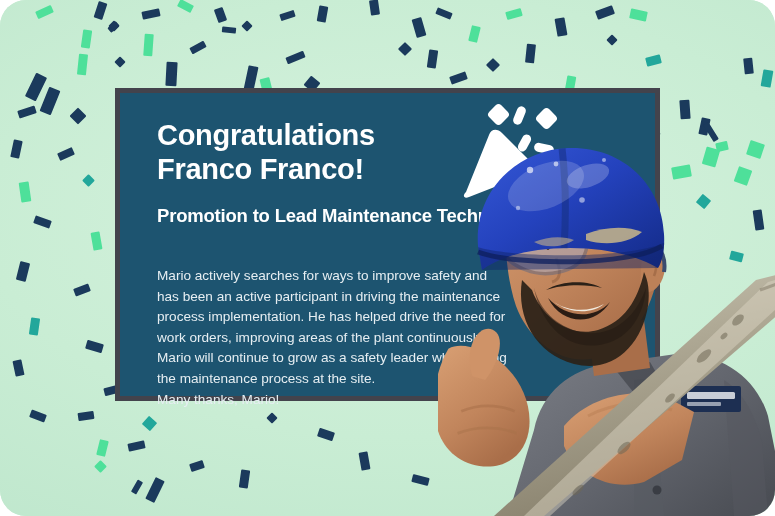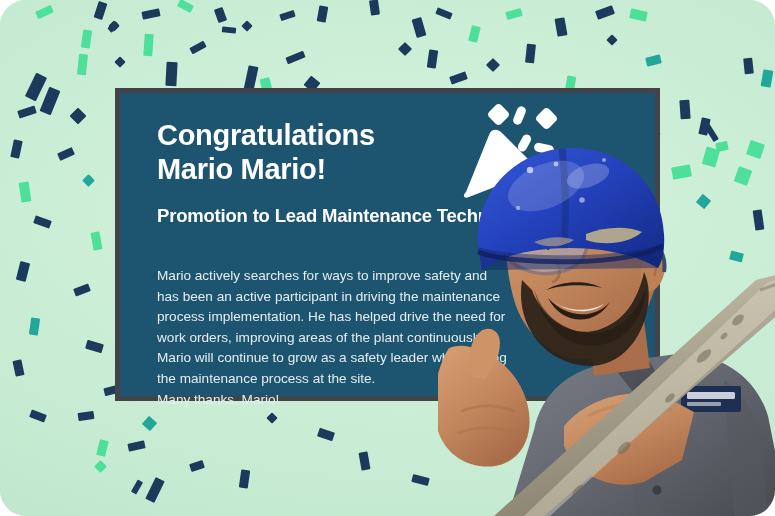--- a/index.html
+++ b/index.html
@@ -184,21 +184,21 @@
       <div class="confetti" style="left: 430px; top: 136px; width: 7px; height: 7px; background: rgb(27, 58, 92); transform: rotate(45deg); border-radius: 1px;"></div>
       <div class="confetti" style="left: 360px; top: 248px; width: 8px; height: 8px; background: rgb(27, 58, 92); transform: rotate(45deg); border-radius: 1px;"></div>
       <div class="confetti" style="left: 540px; top: 348px; width: 12px; height: 16px; background: rgb(78, 224, 154); transform: rotate(14deg); border-radius: 1px;"></div>
       <div class="confetti" style="left: 168px; top: 378px; width: 7px; height: 7px; background: rgb(27, 58, 92); transform: rotate(45deg); border-radius: 1px;"></div>
       <div class="confetti" style="left: 632px; top: 332px; width: 10px; height: 10px; background: rgb(27, 58, 92); transform: rotate(45deg); border-radius: 1px;"></div>
     </div>
 
   <div id="card">
     <div id="card-inner">
       <h1 id="title">Congratulations
-Mario Mario!</h1>
+Franco Franco!</h1>
       <h2 id="subtitle">Promotion to Lead Maintenance Technician</h2>
       <p id="body-text">Mario actively searches for ways to improve safety and
 has been an active participant in driving the maintenance
 process implementation. He has helped drive the need for
 work orders, improving areas of the plant continuously.
 Mario will continue to grow as a safety leader while driving
 the maintenance process at the site.
 Many thanks, Mario!</p>
     </div>
   </div>

